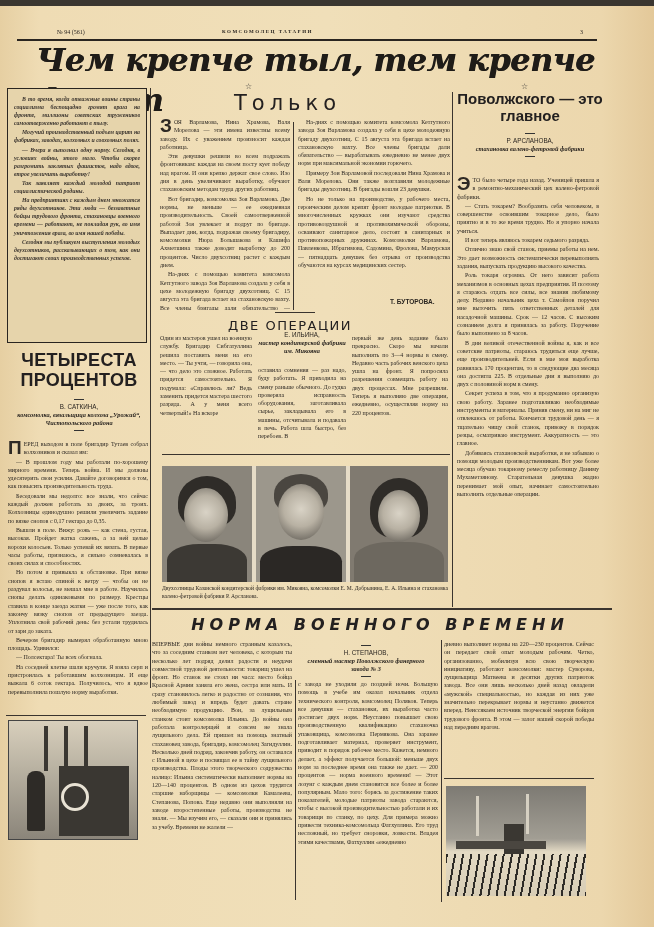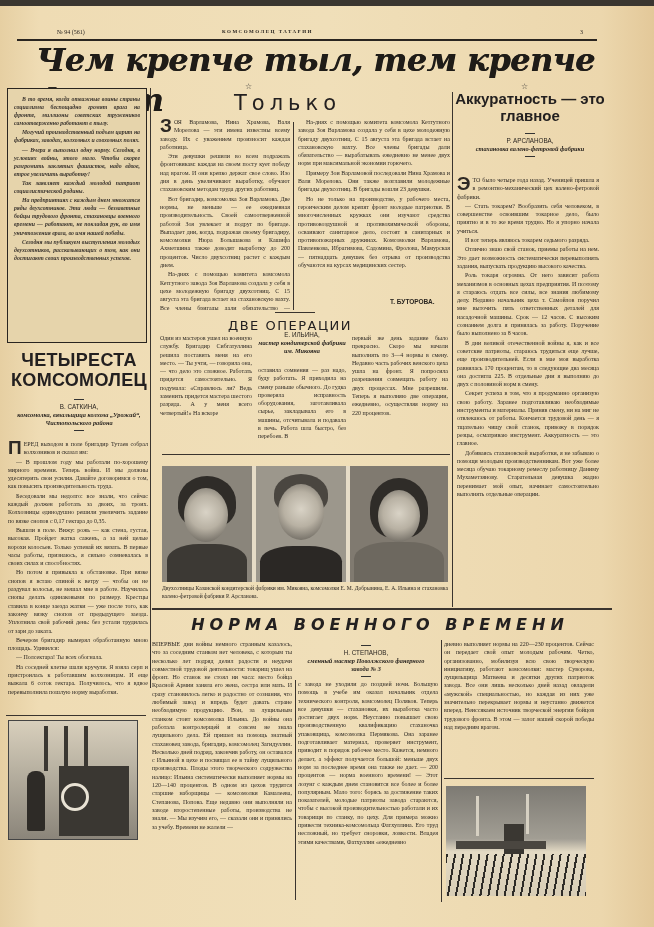--- a/index.html
+++ b/index.html
@@ -79,21 +79,21 @@
     <p>Сегодня мы публикуем выступления молодых двухсотников, рассказывающих о том, как они достигают своих производственных успехов.</p>
   </div>
 </div>
 
 <div class="vline" style="left:150px; top:88px; height:600px;"></div>
 <div class="vline" style="left:293px; top:122px; height:188px;"></div>
 <div class="vline" style="left:452px; top:92px; height:515px;"></div>
 <div class="hline" style="left:152px; top:608px; width:460px; height:1.5px;"></div>
 <div class="hline" style="left:6px; top:715px; width:140px;"></div>
 
-<div class="sect-title t400">ЧЕТЫРЕСТА КОМСОМОЛЕЦ</div>
+<div class="sect-title t400">ЧЕТЫРЕСТА ПРОЦЕНТОВ</div>
 <div class="byline" style="left:10px; top:396px; width:138px;">
   <span class="dash"></span>
   <div class="n">В. САТКИНА,</div>
   <div class="r">комсомолка, вязальщица колхоза „Урожай“, Чистопольского района</div>
   <span class="dash"></span>
 </div>
 <div class="col-text" style="position:absolute; left:8px; top:440px; width:140px; height:272px; overflow:hidden;">
   <p style="text-indent:0"><span class="dropcap">П</span><span>ЕРЕД выходом в поле бригадир Тутаев собрал колхозников и сказал им:</span></p>
   <p>— В прошлом году мы работали по-хорошему мирного времени. Теперь война. И мы должны удесятерить свои усилия. Давайте договоримся о том, как повысить производительность труда.</p>
   <p>Беседовали мы недолго: все знали, что сейчас каждый должен работать за двоих, за троих. Колхозницы единодушно решили увеличить задание по вязке снопов с 0,17 гектара до 0,35.</p>
@@ -152,21 +152,21 @@
   </div>
   <div style="position:absolute; left:188px; top:0; width:98px; height:116px; background:#807a70;">
     <div class="hair" style="left:20px; top:12px; width:58px; height:60px;"></div>
     <div class="face" style="left:28px; top:24px; width:42px; height:52px;"></div>
     <div class="body" style="left:4px; top:76px; width:90px; height:42px; background:#6d685f;"></div>
   </div>
 </div>
 <div class="caption">Двухсотницы Казанской кондитерской фабрики им. Микояна, комсомолки Е. М. Добрынина, Е. А. Ильина и стахановка валено-фетровой фабрики Р. Арсланова.</div>
 
 <div class="star" style="left:521px; top:82px;">☆</div>
-<div class="sect-title akk">Аккуратность — это главное</div>
+<div class="sect-title akk">Поволжского — это главное</div>
 <div class="byline" style="left:460px; top:130px; width:140px;">
   <span class="dash"></span>
   <div class="n">Р. АРСЛАНОВА,</div>
   <div class="r">стахановка валено-фетровой фабрики</div>
   <span class="dash"></span>
 </div>
 <div class="col-text" style="position:absolute; left:457px; top:176px; width:142px; height:428px; overflow:hidden;">
   <p style="text-indent:0"><span class="dropcap">Э</span><span>ТО было четыре года назад. Ученицей пришла я в ремонтно-механический цех валено-фетровой фабрики.</span></p>
   <p>— Стать токарем? Вообразить себя человеком, в совершенстве освоившим токарное дело, было приятно и в то же время трудно. Но я упорно начала учиться.</p>
   <p>И вот теперь являюсь токарем седьмого разряда.</p>

